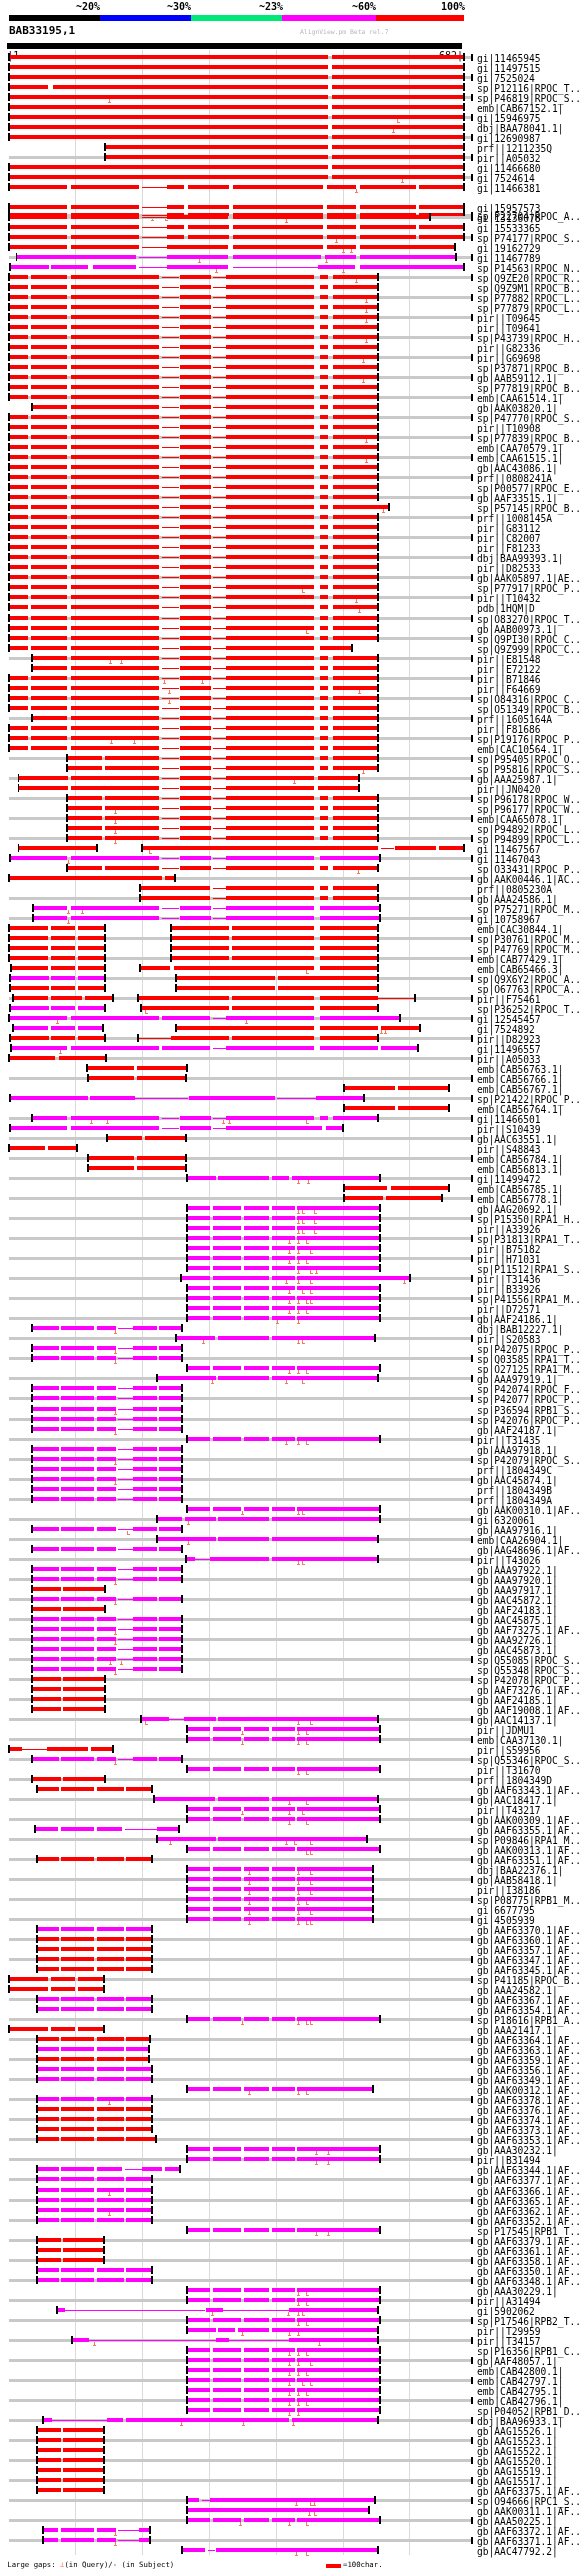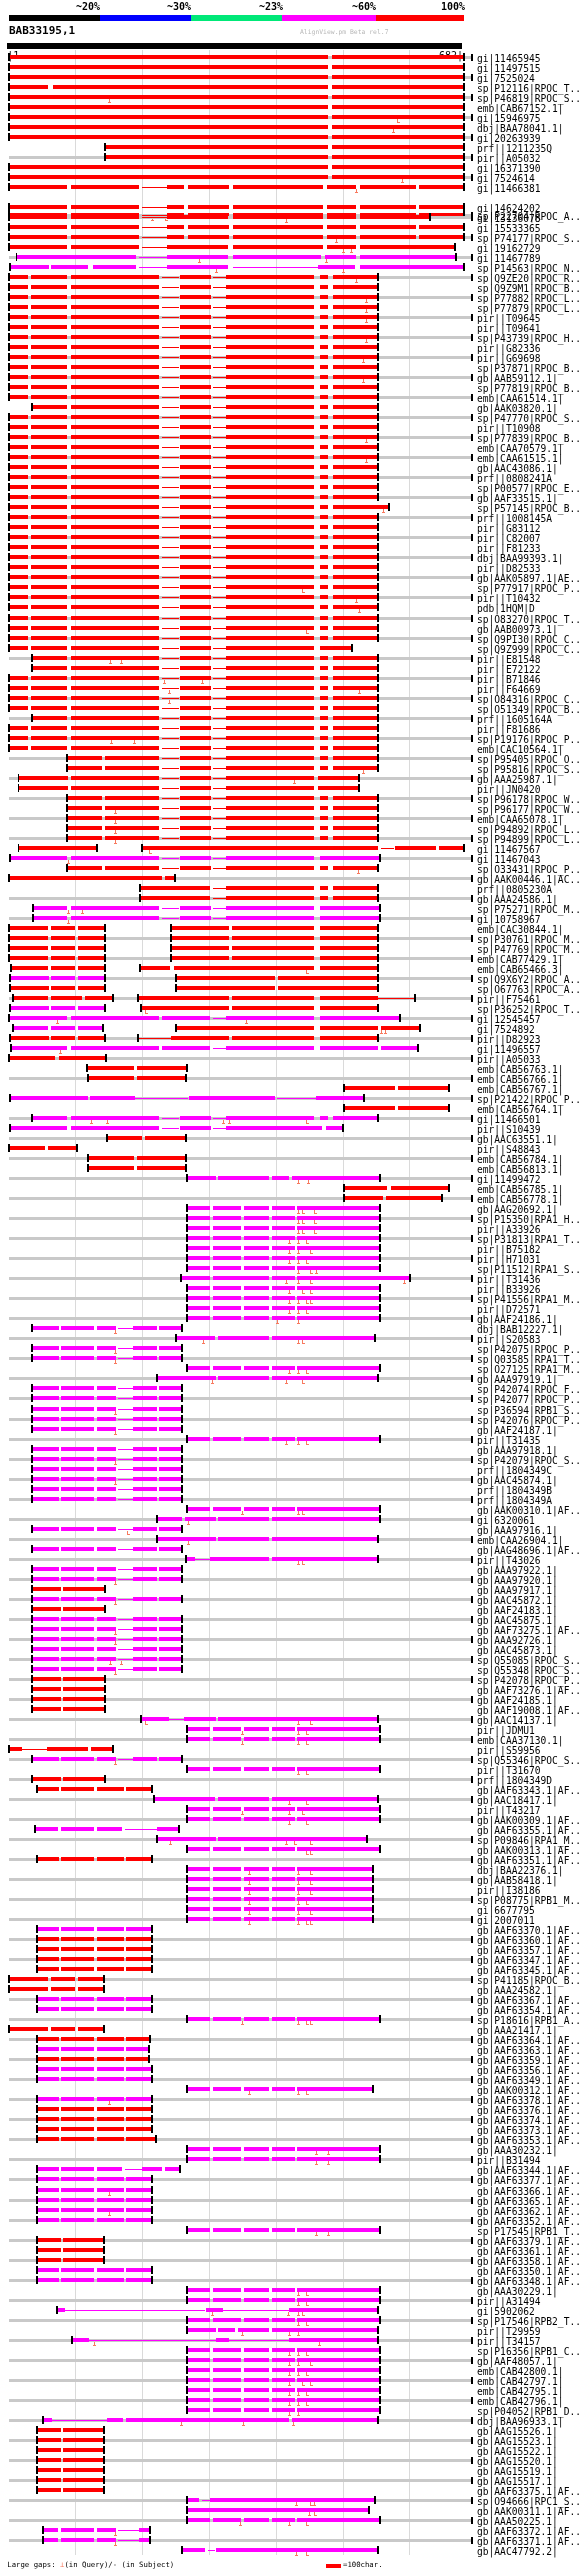--- a/index.html
+++ b/index.html
@@ -129,21 +129,21 @@
       <div class="gapfoot" style="left: 392px;"></div>
       <div class="lbl">dbj|BAA78041.1|</div>
     </div>
     <div class="hitrow" style="top: 133px;">
       <div class="guide"></div>
       <div class="guidetick"></div>
       <div class="cap" style="left: 8.2px;"></div>
       <div class="cap" style="left: 463px;"></div>
       <div class="sg thick" style="left: 9px; width: 319px; background: rgb(255, 0, 0);"></div>
       <div class="sg thick" style="left: 332px; width: 132px; background: rgb(255, 0, 0);"></div>
-      <div class="lbl">gi|20263939</div>
+      <div class="lbl">gi|12690987</div>
     </div>
     <div class="hitrow" style="top: 143px;">
       <div class="cap" style="left: 104px;"></div>
       <div class="cap" style="left: 463px;"></div>
       <div class="sg thick" style="left: 105px; width: 223px; background: rgb(255, 0, 0);"></div>
       <div class="sg thick" style="left: 332px; width: 132px; background: rgb(255, 0, 0);"></div>
       <div class="lbl">prf||1211235Q</div>
     </div>
     <div class="hitrow" style="top: 153px;">
       <div class="guide"></div>
@@ -152,21 +152,21 @@
       <div class="cap" style="left: 463px;"></div>
       <div class="sg thick" style="left: 105px; width: 223px; background: rgb(255, 0, 0);"></div>
       <div class="sg thick" style="left: 332px; width: 132px; background: rgb(255, 0, 0);"></div>
       <div class="lbl">pir||A05032</div>
     </div>
     <div class="hitrow" style="top: 163px;">
       <div class="cap" style="left: 8.2px;"></div>
       <div class="cap" style="left: 463px;"></div>
       <div class="sg thick" style="left: 9px; width: 319px; background: rgb(255, 0, 0);"></div>
       <div class="sg thick" style="left: 332px; width: 132px; background: rgb(255, 0, 0);"></div>
-      <div class="lbl">gi|16371390</div>
+      <div class="lbl">gi|11466680</div>
     </div>
     <div class="hitrow" style="top: 173px;">
       <div class="guide"></div>
       <div class="guidetick"></div>
       <div class="cap" style="left: 8.2px;"></div>
       <div class="cap" style="left: 463px;"></div>
       <div class="sg thick" style="left: 9px; width: 319px; background: rgb(255, 0, 0);"></div>
       <div class="sg thick" style="left: 332px; width: 132px; background: rgb(255, 0, 0);"></div>
       <div class="gapstem" style="left: 402px;"></div>
       <div class="gapfoot" style="left: 401px;"></div>
@@ -213,21 +213,21 @@
       <div class="cap" style="left: 463px;"></div>
       <div class="sg thick" style="left: 9px; width: 58px; background: rgb(255, 0, 0);"></div>
       <div class="sg thick" style="left: 71px; width: 68px; background: rgb(255, 0, 0);"></div>
       <div class="sg thin" style="left: 142px; width: 25.4px; background: rgb(255, 0, 0);"></div>
       <div class="sg thick" style="left: 167px; width: 17.4px; background: rgb(255, 0, 0);"></div>
       <div class="sg thick" style="left: 188px; width: 41px; background: rgb(255, 0, 0);"></div>
       <div class="sg thick" style="left: 233px; width: 90px; background: rgb(255, 0, 0);"></div>
       <div class="sg thick" style="left: 327px; width: 29px; background: rgb(255, 0, 0);"></div>
       <div class="sg thick" style="left: 360px; width: 56px; background: rgb(255, 0, 0);"></div>
       <div class="sg thick" style="left: 419px; width: 45px; background: rgb(255, 0, 0);"></div>
-      <div class="lbl">gi|14624202</div>
+      <div class="lbl">gi|15957573</div>
     </div>
     <div class="hitrow" style="top: 213px;">
       <div class="guide"></div>
       <div class="guidetick"></div>
       <div class="cap" style="left: 8.2px;"></div>
       <div class="cap" style="left: 429px;"></div>
       <div class="sg thick" style="left: 9px; width: 58px; background: rgb(255, 0, 0);"></div>
       <div class="sg thick" style="left: 71px; width: 68px; background: rgb(255, 0, 0);"></div>
       <div class="sg thin" style="left: 142px; width: 25.4px; background: rgb(255, 0, 0);"></div>
       <div class="sg thick" style="left: 167px; width: 61px; background: rgb(255, 0, 0);"></div>
@@ -2670,21 +2670,21 @@
       <div class="sg thick" style="left: 272px; width: 23px; background: rgb(255, 0, 255);"></div>
       <div class="sg thick" style="left: 297px; width: 76px; background: rgb(255, 0, 255);"></div>
       <div class="gapstem" style="left: 249px;"></div>
       <div class="gapfoot" style="left: 248px;"></div>
       <div class="gapstem" style="left: 298px;"></div>
       <div class="gapfoot" style="left: 297px;"></div>
       <div class="gapstem" style="left: 306px;"></div>
       <div class="gapfoot" style="left: 306px;"></div>
       <div class="gapstem" style="left: 310px;"></div>
       <div class="gapfoot" style="left: 310px;"></div>
-      <div class="lbl">gi|2007011</div>
+      <div class="lbl">gi|4505939</div>
     </div>
     <div class="hitrow" style="top: 1925px;">
       <div class="cap" style="left: 36px;"></div>
       <div class="cap" style="left: 151px;"></div>
       <div class="sg thick" style="left: 37px; width: 22px; background: rgb(255, 0, 255);"></div>
       <div class="sg thick" style="left: 61px; width: 33px; background: rgb(255, 0, 255);"></div>
       <div class="sg thick" style="left: 97px; width: 27px; background: rgb(255, 0, 255);"></div>
       <div class="sg thick" style="left: 126px; width: 26px; background: rgb(255, 0, 255);"></div>
       <div class="lbl">gb|AAF63370.1|AF..</div>
     </div>

